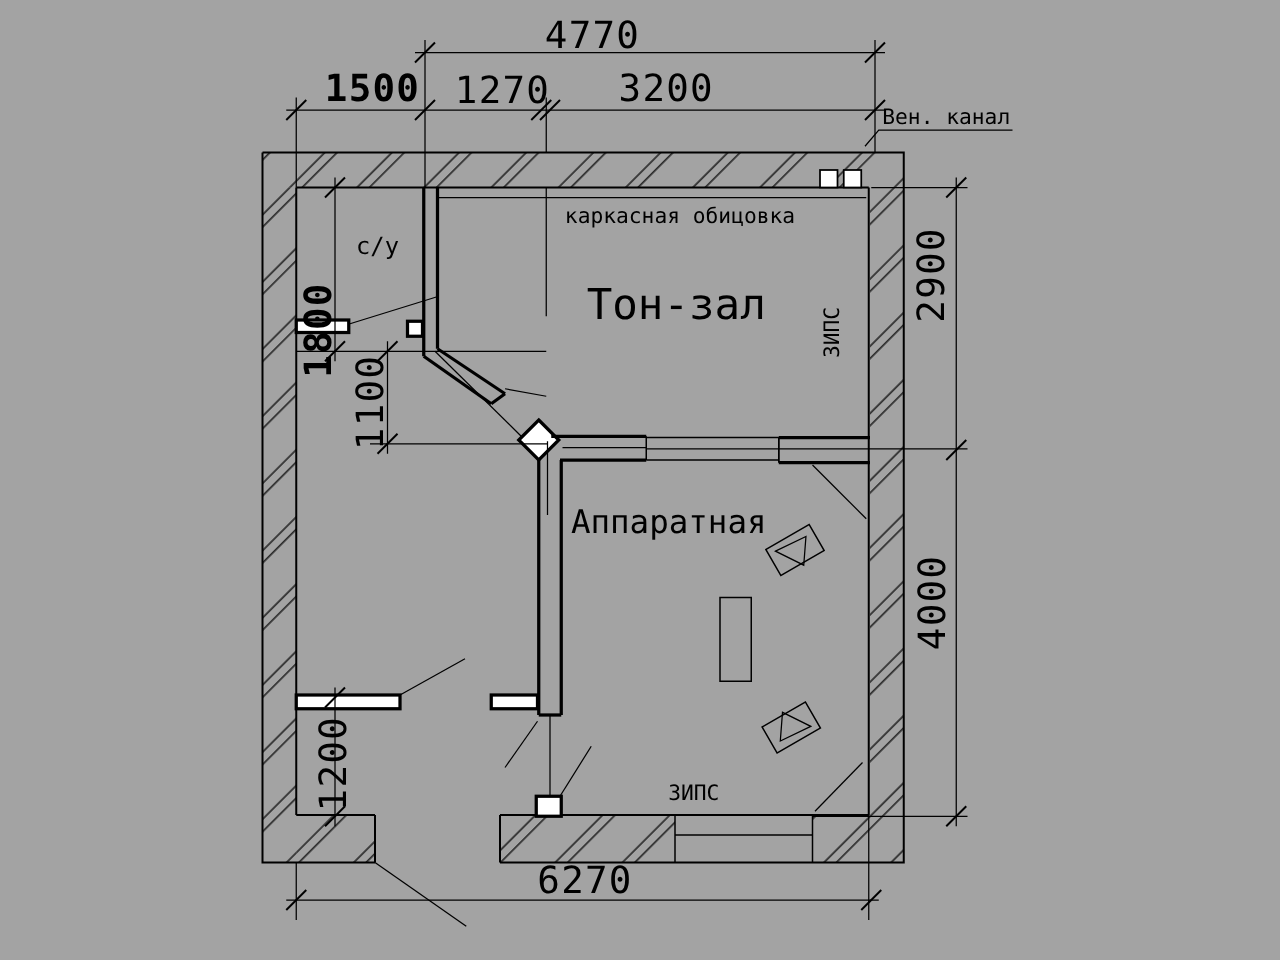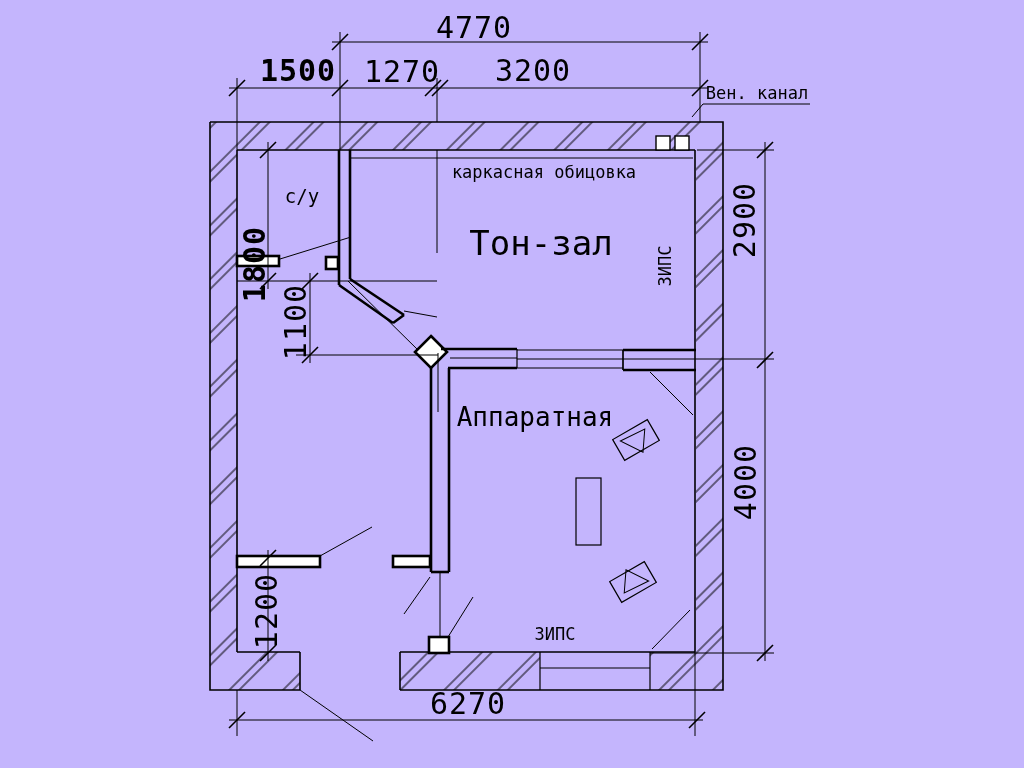--- a/index.html
+++ b/index.html
@@ -1,16 +1,16 @@
 <!DOCTYPE html>
 <html><head>
 <meta charset="utf-8">
 <style>
   html,body{margin:0;padding:0;background:#ffffff;}
-  .stage{position:relative;width:1024px;height:768px;background:#c4b5fd;overflow:hidden;}
+  .stage{position:relative;width:1024px;height:768px;background:#a3a3a3;overflow:hidden;}
   svg{display:block;}
   text{font-family:"DejaVu Sans Mono","Liberation Mono",monospace;fill:#000;}
   .dim{font-size:30px;letter-spacing:1px;}
   .dim-bold{font-size:30px;font-weight:bold;letter-spacing:1px;}
   .lbl-sm{font-size:17px;}
   .lbl-room{font-size:34px;}
   .lbl-room2{font-size:26px;}
   .lbl-su{font-size:19px;}
   .thin{stroke:#000;stroke-width:1;fill:none;}
   .wall{stroke:#000;stroke-width:1.6;fill:none;}

